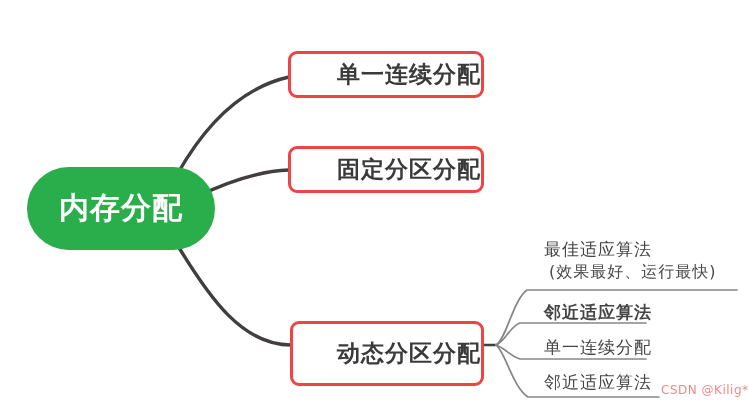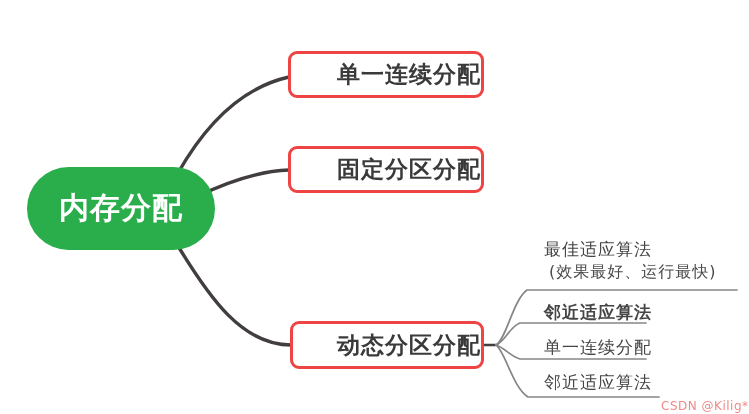--- a/index.html
+++ b/index.html
@@ -20,38 +20,38 @@
   }
   .branch-box{
     position:absolute;width:196px;height:47px;
     background:#ffffff;border:3px solid #ef4444;border-radius:9px;
     display:flex;align-items:center;justify-content:flex-end;
     color:#3a3a3a;font-size:23px;font-weight:600;letter-spacing:1px;
     box-sizing:border-box;cursor:pointer;
   }
   .branch-1{left:288px;top:51px;}
   .branch-2{left:288px;top:146px;}
-  .branch-3{left:290px;top:321px;width:194px;height:48px;}
+  .branch-3{left:290px;top:321px;width:194px;height:65px;}
   .leaf-label{
     position:absolute;
     color:#454545;font-size:17px;font-weight:500;letter-spacing:1px;
     white-space:nowrap;cursor:pointer;
   }
   .leaf-note{
     position:absolute;
     color:#4a4a4a;font-size:16px;font-weight:500;letter-spacing:1px;
     white-space:nowrap;
   }
   .leaf-1-label{left:544px;top:238px;}
   .leaf-1-note{left:549px;top:262px;}
   .leaf-2-label{left:544px;top:301px;font-weight:bold;}
   .leaf-3-label{left:544px;top:336px;}
   .leaf-4-label{left:544px;top:371px;}
   .watermark{
-    position:absolute;left:661px;top:399px;
+    position:absolute;left:661px;top:383px;
     color:#ef8a8a;font-size:12px;letter-spacing:0.5px;white-space:nowrap;
   }
 </style>
 </head>
 <body>
 
 <div class="canvas">
 
   <svg class="wires" viewBox="0 0 749 414" xmlns="http://www.w3.org/2000/svg">
 

